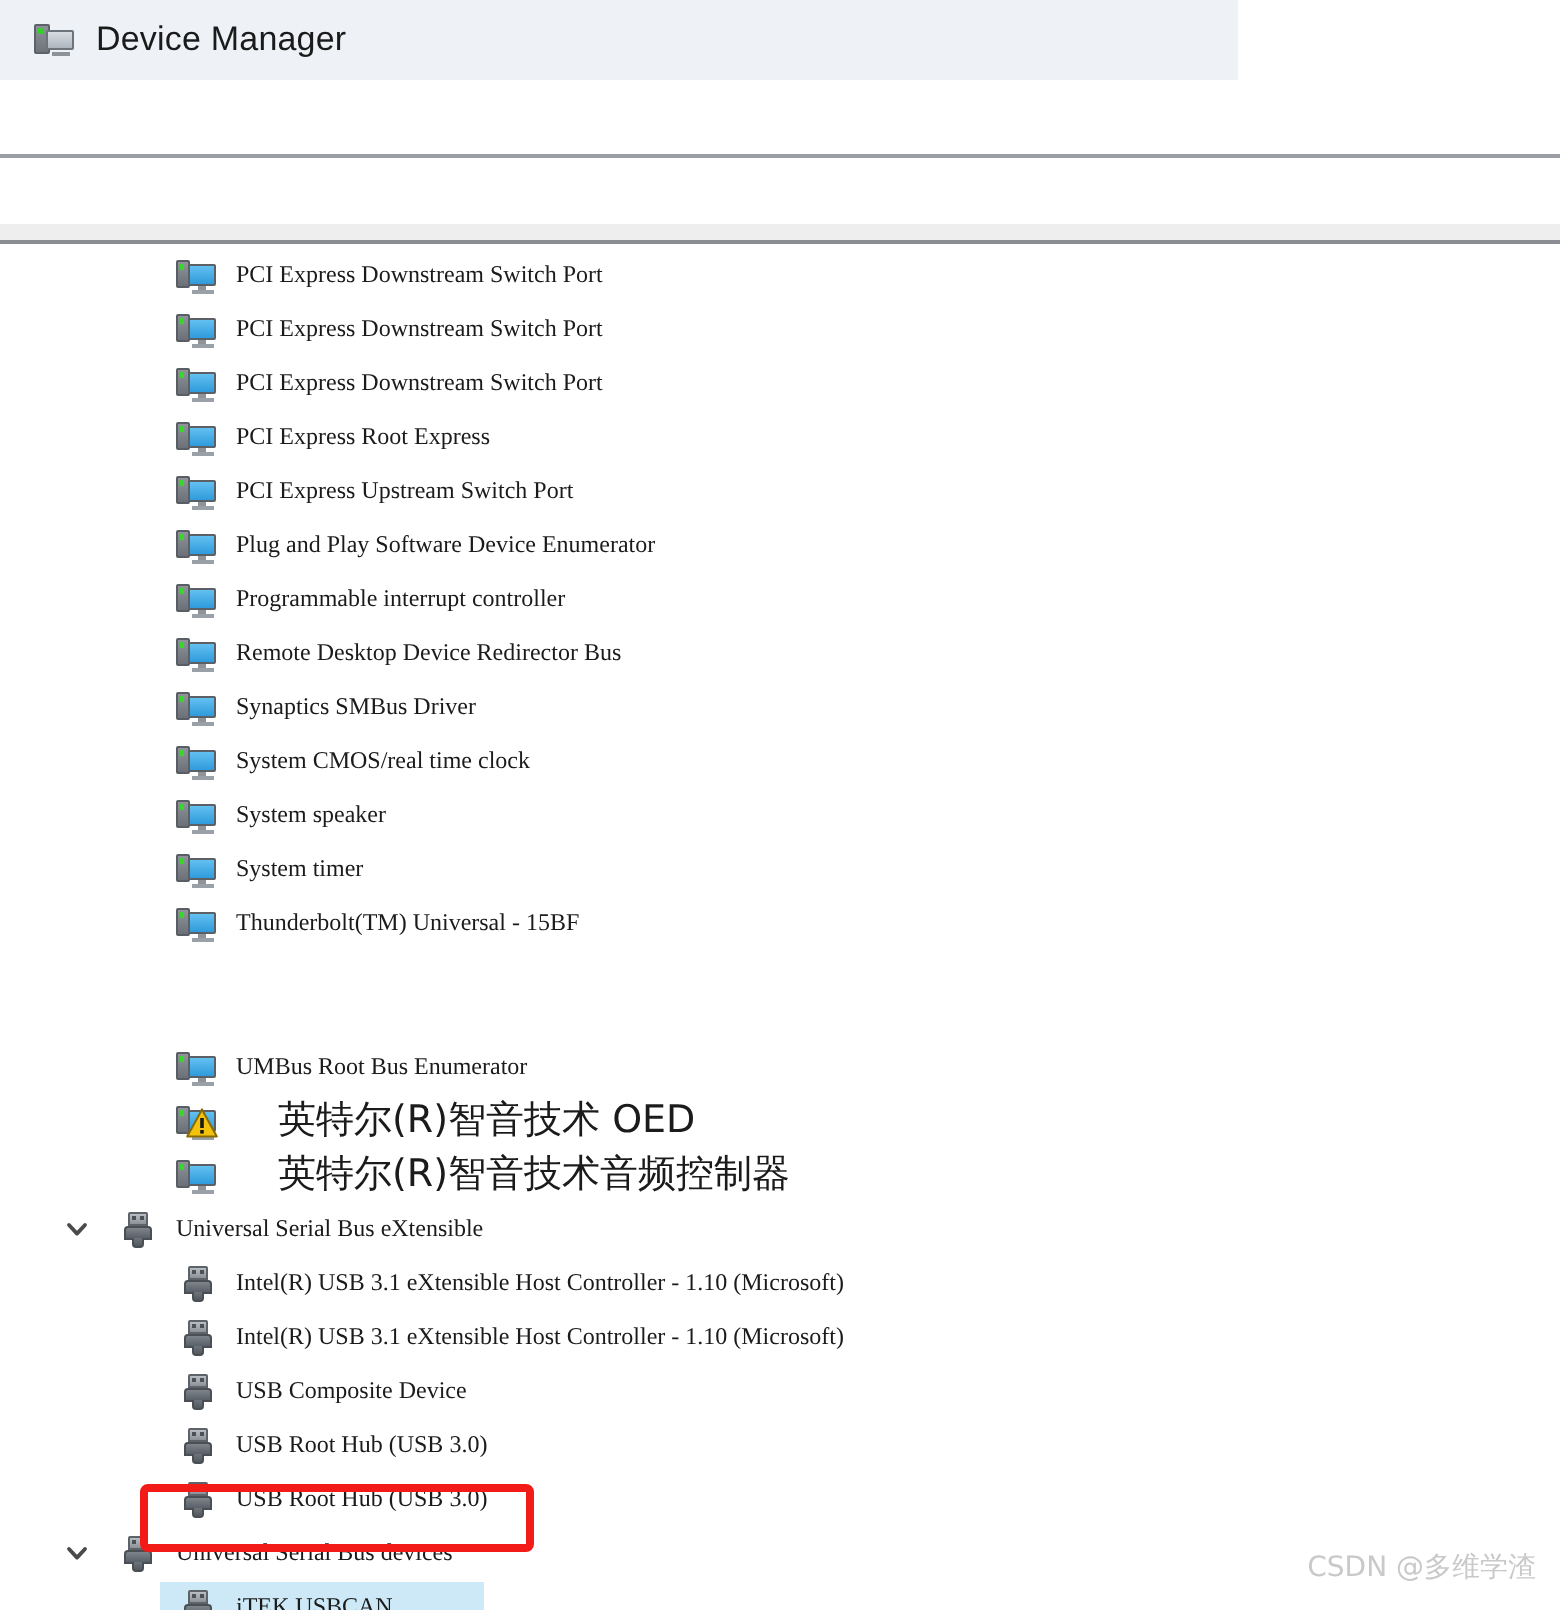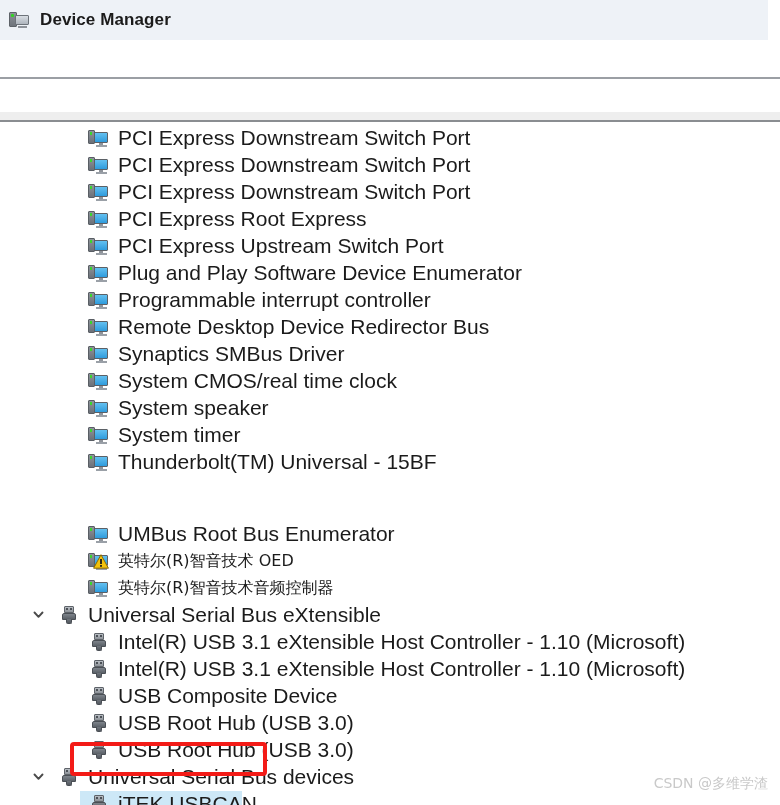--- a/index.html
+++ b/index.html
@@ -12,27 +12,26 @@
     background: #ffffff;
     font-family: "Liberation Sans", "DejaVu Sans", sans-serif;
     overflow: hidden;
     position: relative;
   }
 
   
   .titlebar {
     position: absolute;
     left: 0; top: 0;
-    width: 768px; height: 40px;
+    width: 619px; height: 40px;
     background: #eef2f7;
     display: flex;
     align-items: center;
     box-sizing: border-box;
-    padding-left: 8px;
-    font-weight: bold;
+    padding-left: 16px;
   }
   .title-icon {
     width: 22px; height: 22px;
     position: relative;
     flex: 0 0 auto;
     margin-right: 10px;
   }
   .title-text {
     font-size: 17px;
     color: #1b1b1b;
@@ -130,28 +129,30 @@
   }
   .chev svg { display: block; }
 
   .row-icon {
     position: absolute;
     width: 22px; height: 22px;
   }
 
   .row-label {
     position: absolute;
-    font-size: 21px;
+    font-size: 12px;
     color: #1b1b1b;
     line-height: 27px;
     top: 0;
+    font-family: Liberation Serif, serif;
   }
   .row-label.cjk {
     font-family: "DejaVu Sans", "Liberation Sans", sans-serif;
-    font-size: 16px;
+    font-size: 19px;
+    margin-left: 21px;
   }
 
   
   .ic-dev-tower {
     position: absolute;
     left: 0px; top: 3px;
     width: 7px; height: 14px;
     background: linear-gradient(180deg,#8f949b 0%, #6b7078 100%);
     border: 1px solid #595e64;
     box-sizing: border-box;

